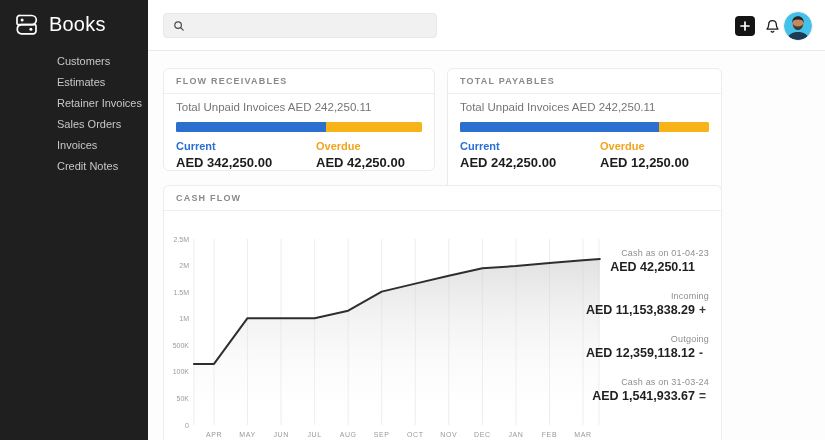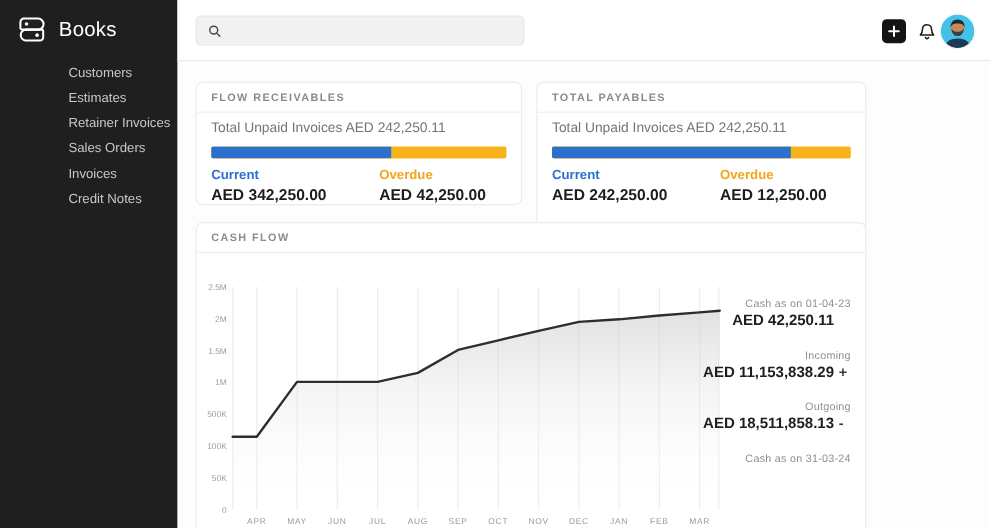--- a/index.html
+++ b/index.html
@@ -4,21 +4,21 @@
 <style>
   * { margin:0; padding:0; box-sizing:border-box; }
   html,body { width:825px; height:440px; overflow:hidden; }
   body { font-family:"Liberation Sans","DejaVu Sans",sans-serif; background:#fff; }
   .app { position:relative; width:825px; height:440px; overflow:hidden; background:#fdfdfd; }
 
   
   .sidebar { position:absolute; left:0; top:0; width:148px; height:440px; background:#1f1f1f; overflow:hidden; }
   .logo-row { display:flex; align-items:center; padding:11px 0 9px 13px; }
   .logo-mark { width:27px; height:27px; flex:0 0 auto; }
-  .logo-text { color:#fff; font-size:17px; font-weight:500; margin-left:9px; letter-spacing:.2px; }
+  .logo-text { color:#fff; font-size:20px; font-weight:500; margin-left:9px; letter-spacing:.2px; }
   .nav { position:absolute; left:0; top:50px; right:0; }
   .nav-item { position:relative; display:flex; align-items:center; height:24px; padding-left:19px; cursor:pointer; }
   .nav-label { margin-left:8px; font-size:11.5px; font-weight:700; color:#e0e0e0; white-space:nowrap; }
   .nav-item.sub { height:21px; padding-left:57px; }
   .nav-item.sub .nav-label { margin-left:0; font-weight:400; font-size:11px; color:#c7c7c7; }
 
   
   .main { position:absolute; left:148px; top:0; right:0; bottom:0; background:#fdfdfd; }
   .topbar { position:absolute; left:0; top:0; right:0; height:51px; background:#fff; border-bottom:1px solid #e9e9e9; }
   .searchbox { position:absolute; left:15px; top:13px; width:274px; height:25px; background:#f1f1f1; border:1px solid #e7e7e7; border-radius:4px; display:flex; align-items:center; padding-left:9px; }
@@ -230,22 +230,23 @@
         <div class="stat">
           <div class="stat-label">Cash as on 01-04-23</div>
           <div class="stat-line"><span>AED 42,250.11</span><span class="stat-sym"></span></div>
         </div>
         <div class="stat">
           <div class="stat-label">Incoming</div>
           <div class="stat-line"><span>AED 11,153,838.29</span><span class="stat-sym">+</span></div>
         </div>
         <div class="stat">
           <div class="stat-label">Outgoing</div>
-          <div class="stat-line"><span>AED 18,511,858.13</span><span class="stat-sym">-</span></div>
+          <div class="stat-line"><span>AED 12,359,118.12</span><span class="stat-sym">-</span></div>
         </div>
         <div class="stat">
           <div class="stat-label">Cash as on 31-03-24</div>
+          <div class="stat-line"><span>AED 1,541,933.67</span><span class="stat-sym">=</span></div>
         </div>
       </div>
     </div>
 
   </div>
 </div>
 
 </body></html>

